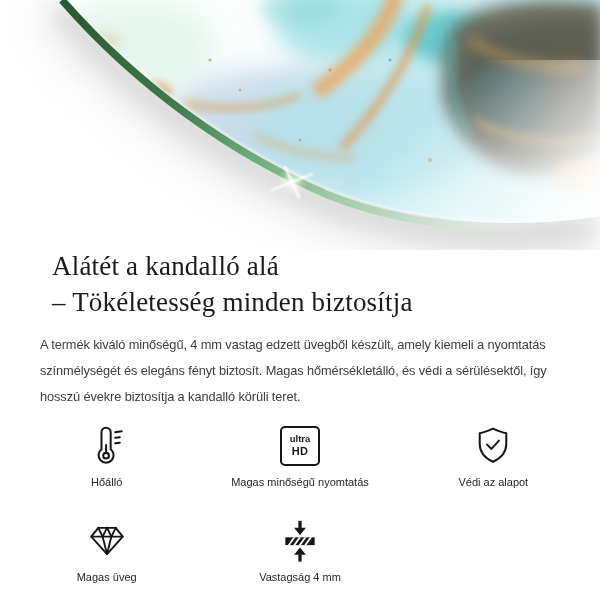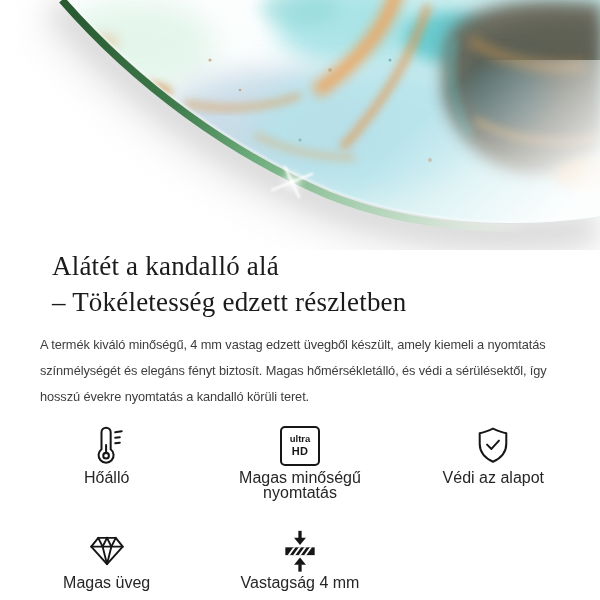--- a/index.html
+++ b/index.html
@@ -18,21 +18,21 @@
   .desc{margin:9px 0 12px 0;font-size:12.8px;line-height:26px;color:#3d3d3d;letter-spacing:-0.1px;}
   .desc .line{white-space:nowrap;}
   .features{
     display:grid;grid-template-columns:repeat(3,1fr);
     padding:0 10px;margin-top:8px;row-gap:4px;
   }
   .feature{
     display:flex;flex-direction:column;align-items:center;text-align:center;
   }
   .icon-box{height:48px;display:flex;align-items:center;justify-content:center;}
-  .feature-label{font-size:16px;line-height:15px;color:#262626;}
+  .feature-label{margin-top:5px;font-size:11px;line-height:15px;color:#262626;}
   .feature + .feature{}
   .row2{margin-top:23px;}
   .uhd{
     width:40px;height:40px;border:2.2px solid #161616;border-radius:5px;
     display:flex;flex-direction:column;align-items:center;justify-content:center;
     color:#161616;box-sizing:border-box;
   }
   .uhd .t1{font-size:9.5px;font-weight:700;line-height:10px;}
   .uhd .t2{font-size:11px;font-weight:800;line-height:15px;letter-spacing:0.2px;}
   .ic{stroke:#161616;fill:none;stroke-width:2.2;stroke-linecap:round;stroke-linejoin:round;}
@@ -140,26 +140,26 @@
       <circle r="8" fill="#ffffff" opacity="0.8" filter="url(#b4)"></circle>
       <path d="M-20,8 L20,-8 M-7,-15 L7,15" stroke="#ffffff" stroke-width="2.4" stroke-linecap="round" filter="url(#b1)"></path>
       <circle r="2.2" fill="#ffffff"></circle>
     </g>
   </svg>
 </div>
 
 <div class="content">
   <h1 class="title">
     <span>Alátét a kandalló alá</span><br>
-    <span>– Tökéletesség edzett részletben</span>
+    <span>– Tökéletesség minden biztosítja</span>
   </h1>
   <div class="desc">
     <div class="line">A termék kiváló minőségű, 4 mm vastag edzett üvegből készült, amely kiemeli a nyomtatás</div>
     <div class="line">színmélységét és elegáns fényt biztosít. Magas hőmérsékletálló, és védi a sérülésektől, így</div>
-    <div class="line">hosszú évekre nyomtatás a kandalló körüli teret.</div>
+    <div class="line">hosszú évekre biztosítja a kandalló körüli teret.</div>
   </div>
 </div>
 
 <div class="features">
 
   <div class="feature">
     <div class="icon-box">
       <svg width="44" height="44" viewBox="0 0 48 48">
         <path class="ic" d="M18,9 a5,5 0 0 1 10,0 V27.5 a8.2,8.2 0 1 1 -10,0 Z"></path>
         <line class="ic" x1="23" y1="23" x2="23" y2="30"></line>

